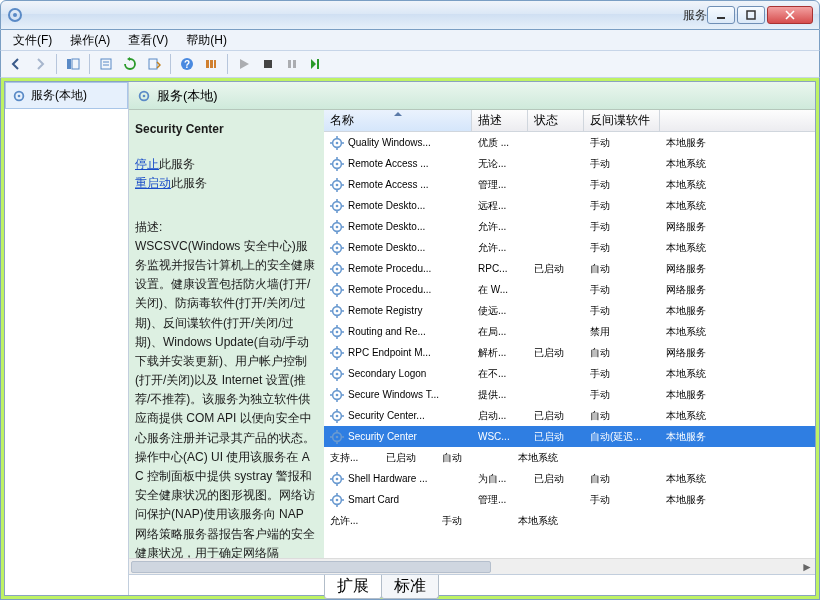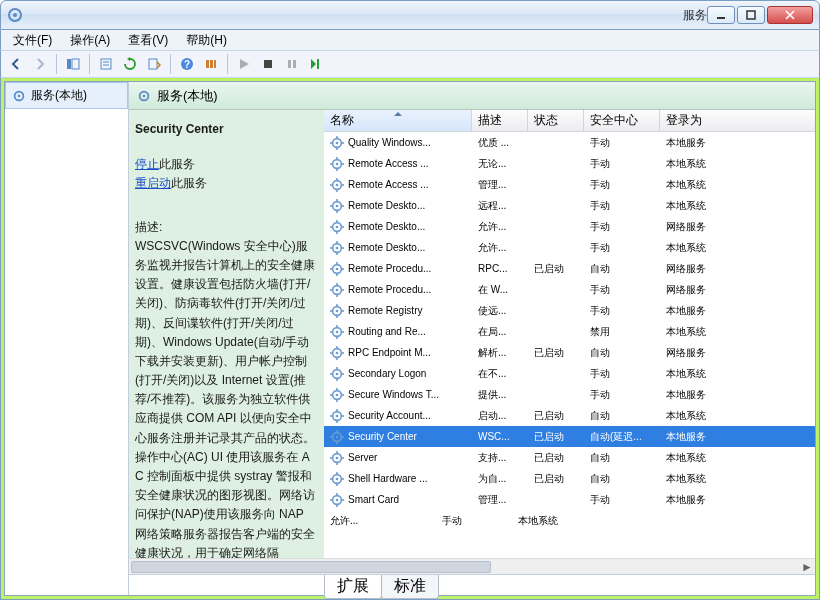--- a/index.html
+++ b/index.html
@@ -216,22 +216,21 @@
             <a href="#">重启动</a><span>此服务</span>
           </div>
           <div>描述:</div>
           <div class="desctext">WSCSVC(Windows 安全中心)服务监视并报告计算机上的安全健康设置。健康设置包括防火墙(打开/关闭)、防病毒软件(打开/关闭/过期)、反间谍软件(打开/关闭/过期)、Windows Update(自动/手动下载并安装更新)、用户帐户控制(打开/关闭)以及 Internet 设置(推荐/不推荐)。该服务为独立软件供应商提供 COM API 以便向安全中心服务注册并记录其产品的状态。操作中心(AC) UI 使用该服务在 AC 控制面板中提供 systray 警报和安全健康状况的图形视图。网络访问保护(NAP)使用该服务向 NAP 网络策略服务器报告客户端的安全健康状况，用于确定网络隔</div>
         </div>
         <div class="listwrap">
           <div class="listhead">
             <div class="colh sort c-name">名称</div>
             <div class="colh c-desc">描述</div>
             <div class="colh c-status">状态</div>
-            <div class="colh c-start">安全中心</div>
-            <div class="colh c-logon" style="flex:1;border-right:none">登录为</div>
+            <div class="colh c-start">反间谍软件</div>
           </div>
           <div class="listbody" id="listbody">
               <div class="row">
                 <div class="cell name c-name">
                   <span class="gear-icon">
                     <svg width="14" height="14" viewBox="0 0 16 16">
                       <circle cx="8" cy="8" r="5" fill="none" stroke="#6a9ad0" stroke-width="1.8"></circle>
                       <circle cx="8" cy="8" r="1.5" fill="#6a9ad0"></circle>
                       <g stroke="#6a9ad0" stroke-width="1.8">
                         <line x1="8" y1="0" x2="8" y2="3"></line>
@@ -507,21 +506,21 @@
                       <circle cx="8" cy="8" r="5" fill="none" stroke="#6a9ad0" stroke-width="1.8"></circle>
                       <circle cx="8" cy="8" r="1.5" fill="#6a9ad0"></circle>
                       <g stroke="#6a9ad0" stroke-width="1.8">
                         <line x1="8" y1="0" x2="8" y2="3"></line>
                         <line x1="8" y1="13" x2="8" y2="16"></line>
                         <line x1="0" y1="8" x2="3" y2="8"></line>
                         <line x1="13" y1="8" x2="16" y2="8"></line>
                       </g>
                     </svg>
                   </span>
-                  <span>Security Account...</span>
+                  <span>Security Center...</span>
                 </div>
                 <div class="cell c-desc">启动...</div>
                 <div class="cell c-status">已启动</div>
                 <div class="cell c-start">自动</div>
                 <div class="cell c-logon" style="flex:1">本地系统</div>
               </div>
               <div class="row sel">
                 <div class="cell name c-name">
                   <span class="gear-icon">
                     <svg width="14" height="14" viewBox="0 0 16 16">
@@ -536,35 +535,20 @@
                     </svg>
                   </span>
                   <span>Security Center</span>
                 </div>
                 <div class="cell c-desc">WSC...</div>
                 <div class="cell c-status">已启动</div>
                 <div class="cell c-start">自动(延迟...</div>
                 <div class="cell c-logon" style="flex:1">本地服务</div>
               </div>
               <div class="row">
-                <div class="cell name c-name">
-                  <span class="gear-icon">
-                    <svg width="14" height="14" viewBox="0 0 16 16">
-                      <circle cx="8" cy="8" r="5" fill="none" stroke="#6a9ad0" stroke-width="1.8"></circle>
-                      <circle cx="8" cy="8" r="1.5" fill="#6a9ad0"></circle>
-                      <g stroke="#6a9ad0" stroke-width="1.8">
-                        <line x1="8" y1="0" x2="8" y2="3"></line>
-                        <line x1="8" y1="13" x2="8" y2="16"></line>
-                        <line x1="0" y1="8" x2="3" y2="8"></line>
-                        <line x1="13" y1="8" x2="16" y2="8"></line>
-                      </g>
-                    </svg>
-                  </span>
-                  <span>Server</span>
-                </div>
                 <div class="cell c-desc">支持...</div>
                 <div class="cell c-status">已启动</div>
                 <div class="cell c-start">自动</div>
                 <div class="cell c-logon" style="flex:1">本地系统</div>
               </div>
               <div class="row">
                 <div class="cell name c-name">
                   <span class="gear-icon">
                     <svg width="14" height="14" viewBox="0 0 16 16">
                       <circle cx="8" cy="8" r="5" fill="none" stroke="#6a9ad0" stroke-width="1.8"></circle>

